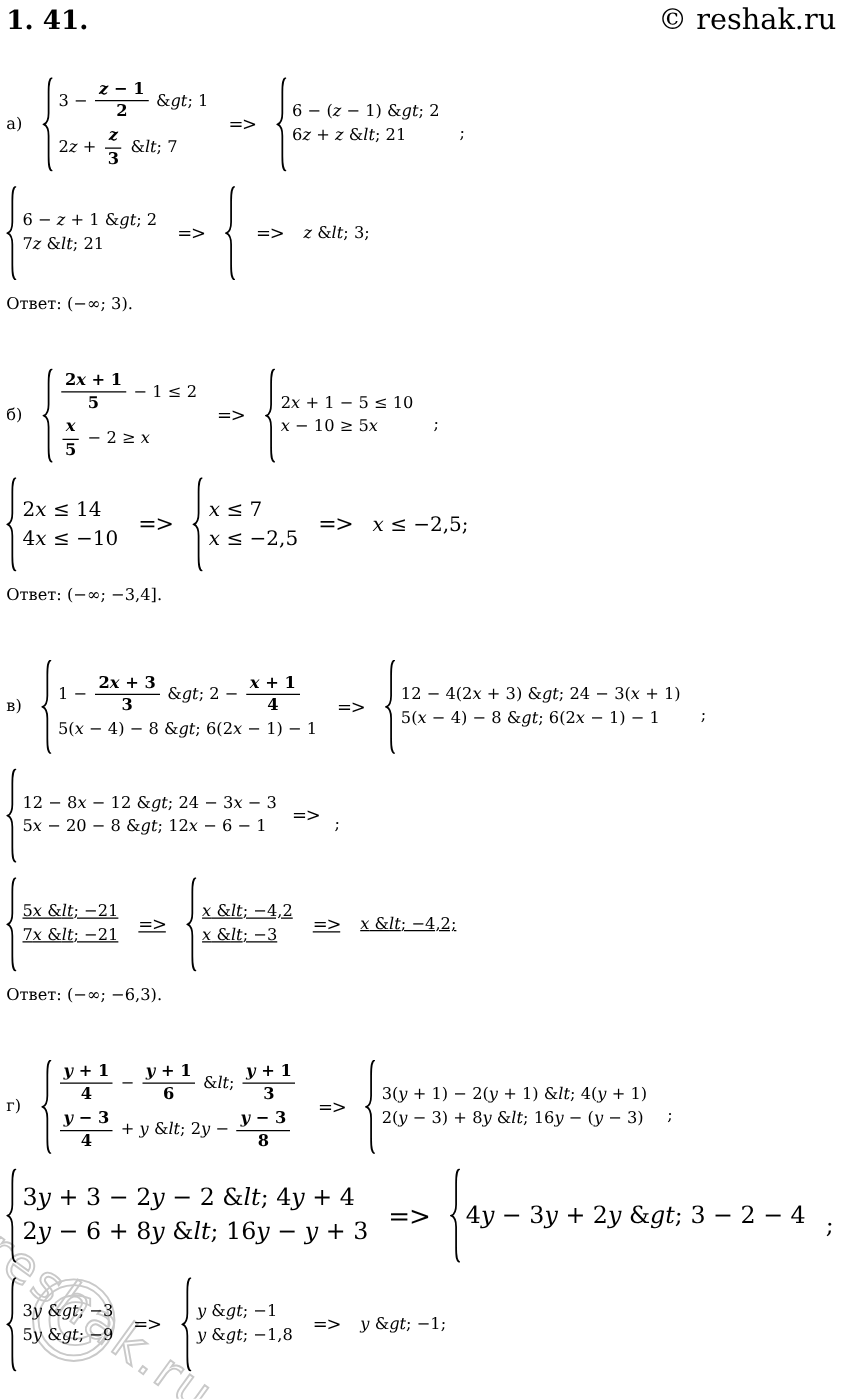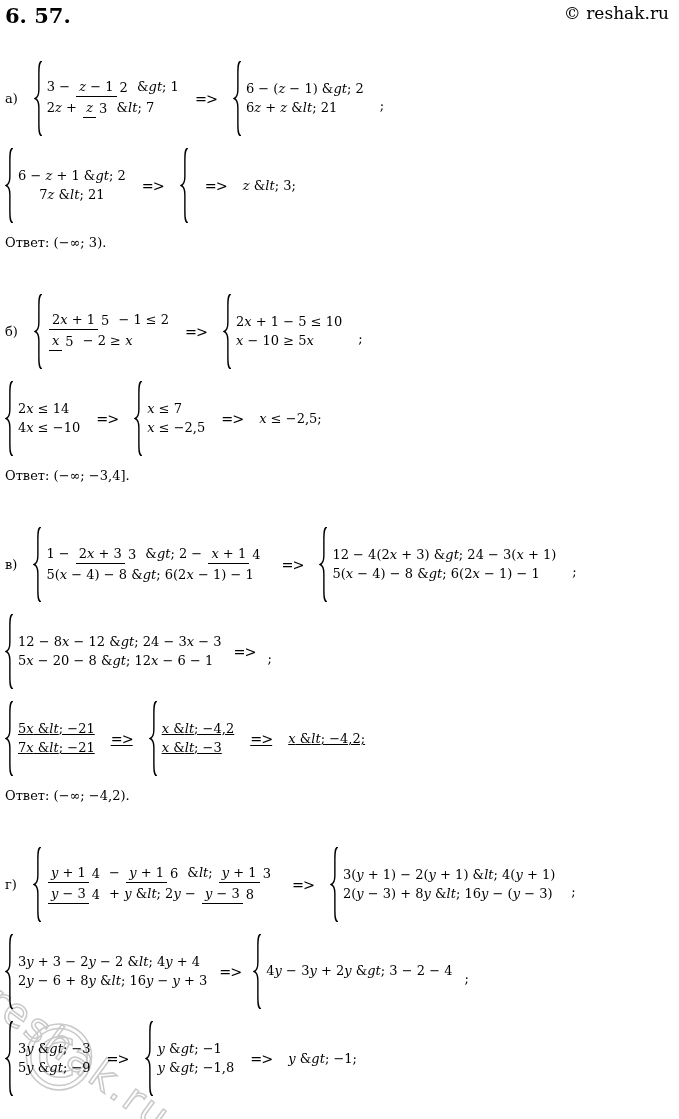--- a/index.html
+++ b/index.html
@@ -17,54 +17,54 @@
   }
   .wm-copy{
     position:absolute;left:14px;top:48px;font-size:90px;line-height:1;
     font-family:"DejaVu Sans","Liberation Sans",sans-serif;
     color:transparent;-webkit-text-stroke:1.5px #c9c9c9;
   }
   
   .page{position:relative;z-index:1;width:100%;height:100%;}
   .header{display:flex;justify-content:space-between;align-items:flex-start;padding:3px 10px 0 5px;}
   .prob{font-weight:bold;font-size:21px;}
-  .copy{font-size:17px;margin-left:10px;}
+  .copy{font-size:23px;margin-left:10px;}
   .intro{margin:15px 0 0 5px;font-size:20px;}
   #solution{margin-left:5px;font-size:19px;}
   .section{margin-top:44px;}
   .section:first-child{margin-top:33px;}
   .line{display:flex;align-items:center;gap:16px;margin-top:12px;white-space:nowrap;}
   .section .line:first-child{margin-top:0;}
   .answer-line{font-size:20px;}
   .sec-label{align-self:center;}
   i{font-style:italic;}
   
   .system{display:inline-flex;align-items:stretch;}
   .brace{width:9px;flex:0 0 9px;height:auto;align-self:stretch;}
   .rows{display:flex;flex-direction:column;justify-content:center;row-gap:3px;padding-left:4px;}
   .srow{display:block;white-space:nowrap;line-height:1.25;}
   .mline{white-space:nowrap;}
   
-  .frac{display:inline-flex;vertical-align:middle;margin:0 2px;}
+  .frac{display:inline-flex;flex-direction:column;align-items:center;vertical-align:middle;margin:0 2px;font-weight:bold;}
   .frac .num{padding:0 3px 1px;border-bottom:1.4px solid #000;line-height:1.2;}
   .frac .den{padding:1px 3px 0;line-height:1.2;}
   .arrow{font-size:1.1em;letter-spacing:-1px;}
   .punct{align-self:center;transform:translateY(7px);}
 </style>
 </head>
 <body>
 
 <div class="watermark">
   <span class="wm-text">reshak.ru</span>
   <span class="wm-copy">©</span>
 </div>
 
 <div class="page">
   <div class="header">
-    <span class="prob">6. 57.</span>
+    <span class="prob">1. 41.</span>
     <span class="copy">© reshak.ru</span>
   </div>
   <div id="solution">
       <div class="section">
         <div class="line" style="font-size: 13px;">
           <span class="sec-label">а)</span>
           <span class="system">
             <svg class="brace" viewBox="0 0 12 100" preserveAspectRatio="none" height="100%">
               <path d="M10.5,0 C7,1 6.5,6 6.5,16 L6.5,38 C6.5,45 5,48.5 1.5,50 C5,51.5 6.5,55 6.5,62 L6.5,84 C6.5,94 7,99 10.5,100" fill="none" stroke="#000" stroke-width="1.4" vector-effect="non-scaling-stroke"></path>
             </svg>
@@ -84,21 +84,21 @@
             <svg class="brace" viewBox="0 0 12 100" preserveAspectRatio="none" height="100%">
               <path d="M10.5,0 C7,1 6.5,6 6.5,16 L6.5,38 C6.5,45 5,48.5 1.5,50 C5,51.5 6.5,55 6.5,62 L6.5,84 C6.5,94 7,99 10.5,100" fill="none" stroke="#000" stroke-width="1.4" vector-effect="non-scaling-stroke"></path>
             </svg>
             <span class="rows">
               <span class="srow">6 − (<i>z</i> − 1) &amp;<i>gt</i>; 2</span>
               <span class="srow">6<i>z</i> + <i>z</i> &amp;<i>lt</i>; 21</span>
             </span>
           </span>
           <span class="punct">;</span>
         </div>
-        <div class="line" style="font-size: 13px; text-align: center;">
+        <div class="line" style="font-size: 13px;">
           <span class="system">
             <svg class="brace" viewBox="0 0 12 100" preserveAspectRatio="none" height="100%">
               <path d="M10.5,0 C7,1 6.5,6 6.5,16 L6.5,38 C6.5,45 5,48.5 1.5,50 C5,51.5 6.5,55 6.5,62 L6.5,84 C6.5,94 7,99 10.5,100" fill="none" stroke="#000" stroke-width="1.4" vector-effect="non-scaling-stroke"></path>
             </svg>
             <span class="rows">
               <span class="srow">6 − <i>z</i> + 1 &amp;<i>gt</i>; 2</span>
               <span class="srow">7<i>z</i> &amp;<i>lt</i>; 21</span>
             </span>
           </span>
           <span class="arrow">=&gt;</span>
@@ -137,21 +137,21 @@
             <svg class="brace" viewBox="0 0 12 100" preserveAspectRatio="none" height="100%">
               <path d="M10.5,0 C7,1 6.5,6 6.5,16 L6.5,38 C6.5,45 5,48.5 1.5,50 C5,51.5 6.5,55 6.5,62 L6.5,84 C6.5,94 7,99 10.5,100" fill="none" stroke="#000" stroke-width="1.4" vector-effect="non-scaling-stroke"></path>
             </svg>
             <span class="rows">
               <span class="srow">2<i>x</i> + 1 − 5 ≤ 10</span>
               <span class="srow"><i>x</i> − 10 ≥ 5<i>x</i></span>
             </span>
           </span>
           <span class="punct">;</span>
         </div>
-        <div class="line" style="font-size: 13px;">
+        <div class="line" style="font-size: 16px;">
           <span class="system">
             <svg class="brace" viewBox="0 0 12 100" preserveAspectRatio="none" height="100%">
               <path d="M10.5,0 C7,1 6.5,6 6.5,16 L6.5,38 C6.5,45 5,48.5 1.5,50 C5,51.5 6.5,55 6.5,62 L6.5,84 C6.5,94 7,99 10.5,100" fill="none" stroke="#000" stroke-width="1.4" vector-effect="non-scaling-stroke"></path>
             </svg>
             <span class="rows">
               <span class="srow">2<i>x</i> ≤ 14</span>
               <span class="srow">4<i>x</i> ≤ −10</span>
             </span>
           </span>
           <span class="arrow">=&gt;</span>
@@ -231,21 +231,21 @@
             </svg>
             <span class="rows">
               <span class="srow"><i>x</i> &amp;<i>lt</i>; −4,2</span>
               <span class="srow"><i>x</i> &amp;<i>lt</i>; −3</span>
             </span>
           </span>
           <span class="arrow">=&gt;</span>
           <span class="mline"><i>x</i> &amp;<i>lt</i>; −4,2;</span>
         </div>
         <div class="line answer-line" style="font-size: 13px;">
-          <span class="mline">Ответ: (−∞; −4,2).</span>
+          <span class="mline">Ответ: (−∞; −6,3).</span>
         </div>
       </div>
       <div class="section">
         <div class="line" style="font-size: 13px;">
           <span class="sec-label">г)</span>
           <span class="system">
             <svg class="brace" viewBox="0 0 12 100" preserveAspectRatio="none" height="100%">
               <path d="M10.5,0 C7,1 6.5,6 6.5,16 L6.5,38 C6.5,45 5,48.5 1.5,50 C5,51.5 6.5,55 6.5,62 L6.5,84 C6.5,94 7,99 10.5,100" fill="none" stroke="#000" stroke-width="1.4" vector-effect="non-scaling-stroke"></path>
             </svg>
             <span class="rows">
@@ -273,21 +273,21 @@
             <svg class="brace" viewBox="0 0 12 100" preserveAspectRatio="none" height="100%">
               <path d="M10.5,0 C7,1 6.5,6 6.5,16 L6.5,38 C6.5,45 5,48.5 1.5,50 C5,51.5 6.5,55 6.5,62 L6.5,84 C6.5,94 7,99 10.5,100" fill="none" stroke="#000" stroke-width="1.4" vector-effect="non-scaling-stroke"></path>
             </svg>
             <span class="rows">
               <span class="srow">3(<i>y</i> + 1) − 2(<i>y</i> + 1) &amp;<i>lt</i>; 4(<i>y</i> + 1)</span>
               <span class="srow">2(<i>y</i> − 3) + 8<i>y</i> &amp;<i>lt</i>; 16<i>y</i> − (<i>y</i> − 3)</span>
             </span>
           </span>
           <span class="punct">;</span>
         </div>
-        <div class="line" style="font-size: 13px; gap: 12px;">
+        <div class="line" style="font-size: 19px;">
           <span class="system">
             <svg class="brace" viewBox="0 0 12 100" preserveAspectRatio="none" height="100%">
               <path d="M10.5,0 C7,1 6.5,6 6.5,16 L6.5,38 C6.5,45 5,48.5 1.5,50 C5,51.5 6.5,55 6.5,62 L6.5,84 C6.5,94 7,99 10.5,100" fill="none" stroke="#000" stroke-width="1.4" vector-effect="non-scaling-stroke"></path>
             </svg>
             <span class="rows">
               <span class="srow">3<i>y</i> + 3 − 2<i>y</i> − 2 &amp;<i>lt</i>; 4<i>y</i> + 4</span>
               <span class="srow">2<i>y</i> − 6 + 8<i>y</i> &amp;<i>lt</i>; 16<i>y</i> − <i>y</i> + 3</span>
             </span>
           </span>
           <span class="arrow">=&gt;</span>

